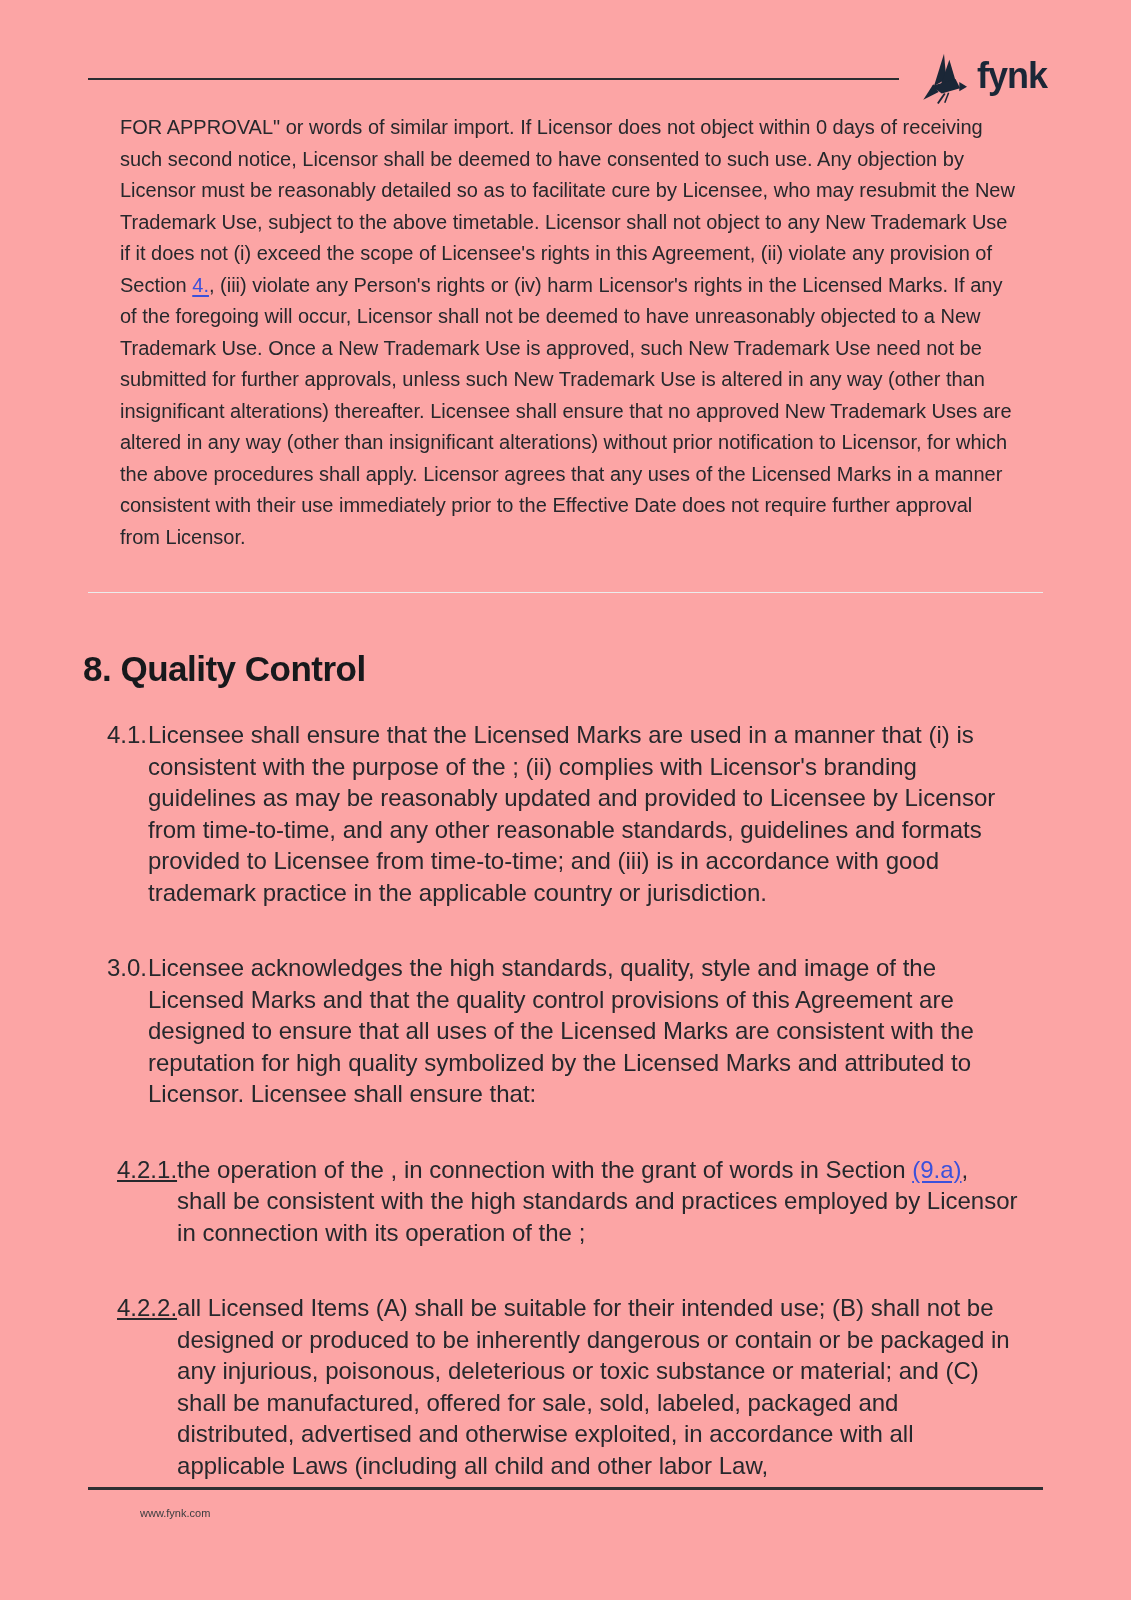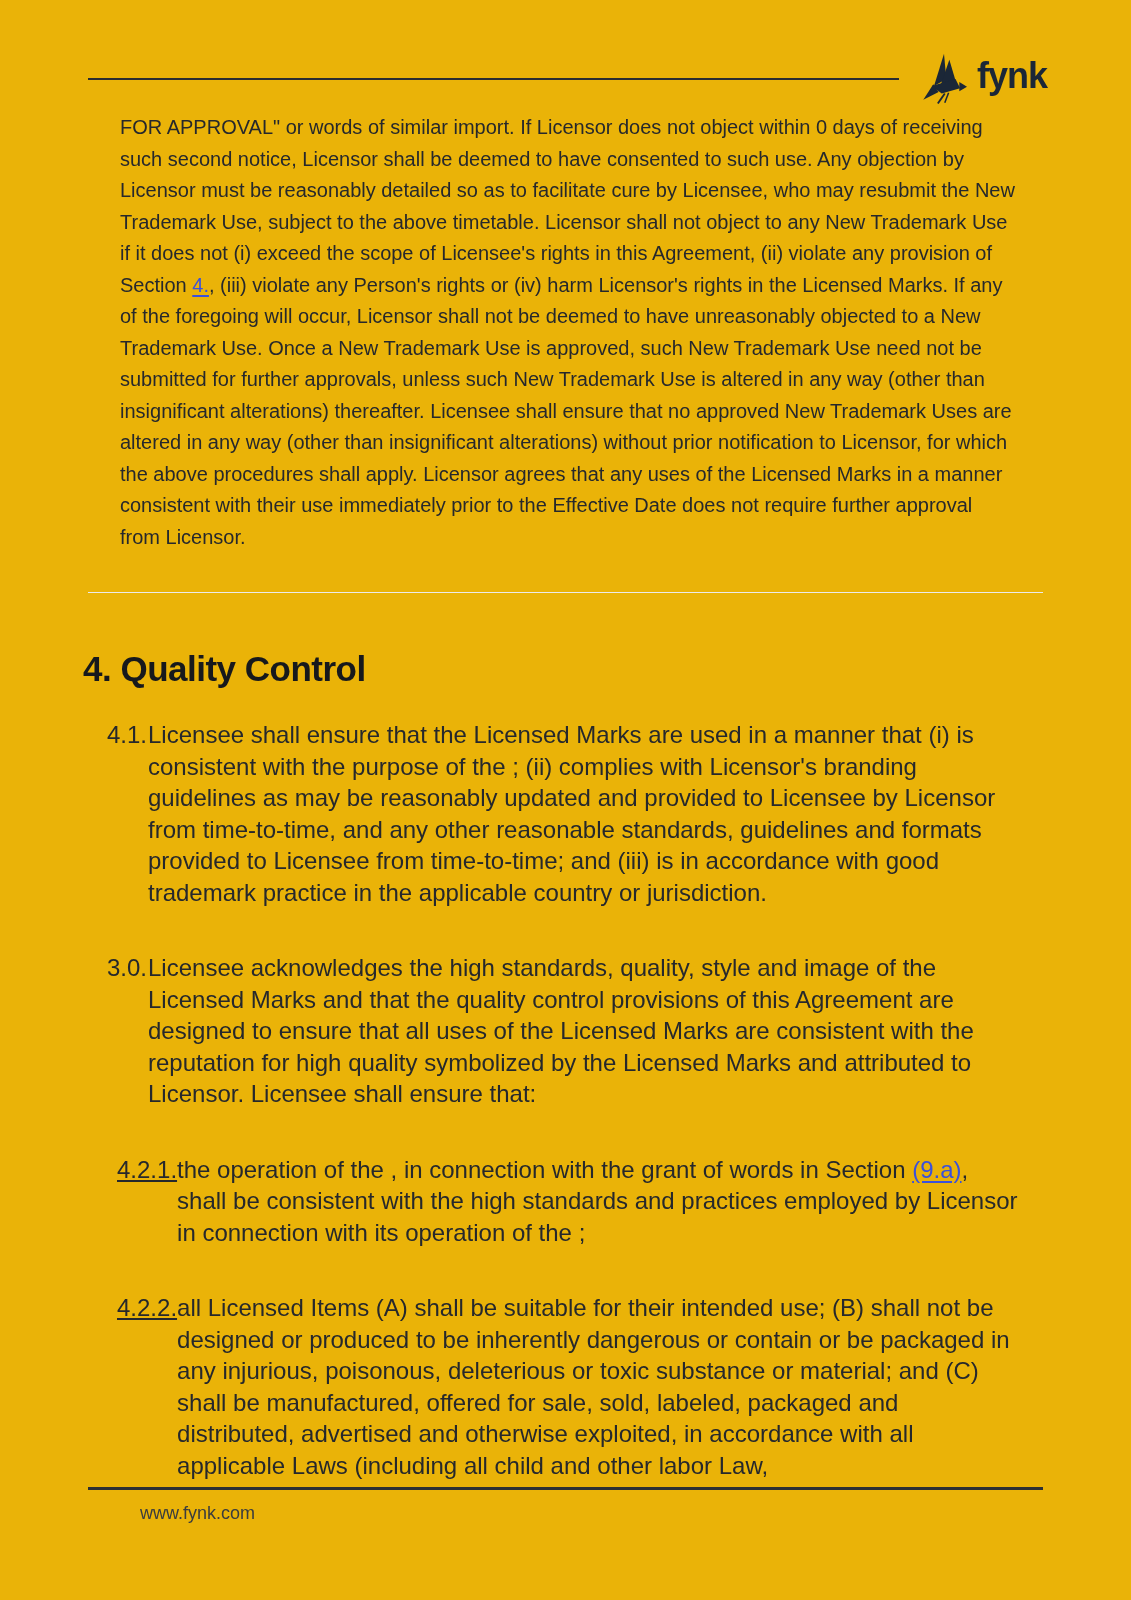--- a/index.html
+++ b/index.html
@@ -3,21 +3,21 @@
 <meta charset="utf-8">
 <style>
   * { margin: 0; padding: 0; box-sizing: border-box; }
   html, body { background: #ffffff; }
   body { font-family: "Liberation Sans", "DejaVu Sans", sans-serif; }
 
   .page {
     position: relative;
     width: 1131px;
     height: 1600px;
-    background: #eab308;
+    background: #fca5a5;
     overflow: hidden;
   }
 
   
   .header-row {
     display: flex;
     align-items: center;
     margin: 50px 84px 0 88px;
     height: 58px;
   }
@@ -95,21 +95,21 @@
     left: 88px;
     right: 88px;
     top: 1487px;
   }
   .footer-line {
     height: 3px;
     background: #2e3033;
   }
   .footer-contacts {
     margin: 11px 0 0 52px;
-    font-size: 18px;
+    font-size: 11px;
     line-height: 25px;
     color: #3a3c3f;
   }
 </style>
 </head>
 <body>
 
 <div class="page">
 
   <div class="header-row">
@@ -129,21 +129,21 @@
       <span class="logo-text">fynk</span>
     </div>
   </div>
 
   <div class="content">
     <p><span>FOR APPROVAL" or words of similar import. If Licensor does not object within 0 days of receiving such second notice, Licensor shall be deemed to have consented to such use. Any objection by Licensor must be reasonably detailed so as to facilitate cure by Licensee, who may resubmit the New Trademark Use, subject to the above timetable. Licensor shall not object to any New Trademark Use if it does not (i) exceed the scope of Licensee's rights in this Agreement, (ii) violate any provision of Section </span><span class="doc-link">4.</span><span>, (iii) violate any Person's rights or (iv) harm Licensor's rights in the Licensed Marks. If any of the foregoing will occur, Licensor shall not be deemed to have unreasonably objected to a New Trademark Use. Once a New Trademark Use is approved, such New Trademark Use need not be submitted for further approvals, unless such New Trademark Use is altered in any way (other than insignificant alterations) thereafter. Licensee shall ensure that no approved New Trademark Uses are altered in any way (other than insignificant alterations) without prior notification to Licensor, for which the above procedures shall apply. Licensor agrees that any uses of the Licensed Marks in a manner consistent with their use immediately prior to the Effective Date does not require further approval from Licensor.</span></p>
   </div>
 
   <div class="divider-light"></div>
 
-  <h1 class="section-heading">4. Quality Control</h1>
+  <h1 class="section-heading">8. Quality Control</h1>
 
   <div class="clause-list">
 
     <div class="clause level-2">
       <span class="clause-number">4.1.</span>
       <span class="clause-text">Licensee shall ensure that the Licensed Marks are used in a manner that (i) is consistent with the purpose of the ; (ii) complies with Licensor's branding guidelines as may be reasonably updated and provided to Licensee by Licensor from time-to-time, and any other reasonable standards, guidelines and formats provided to Licensee from time-to-time; and (iii) is in accordance with good trademark practice in the applicable country or jurisdiction.</span>
     </div>
 
     <div class="clause level-2">
       <span class="clause-number">3.0.</span>

